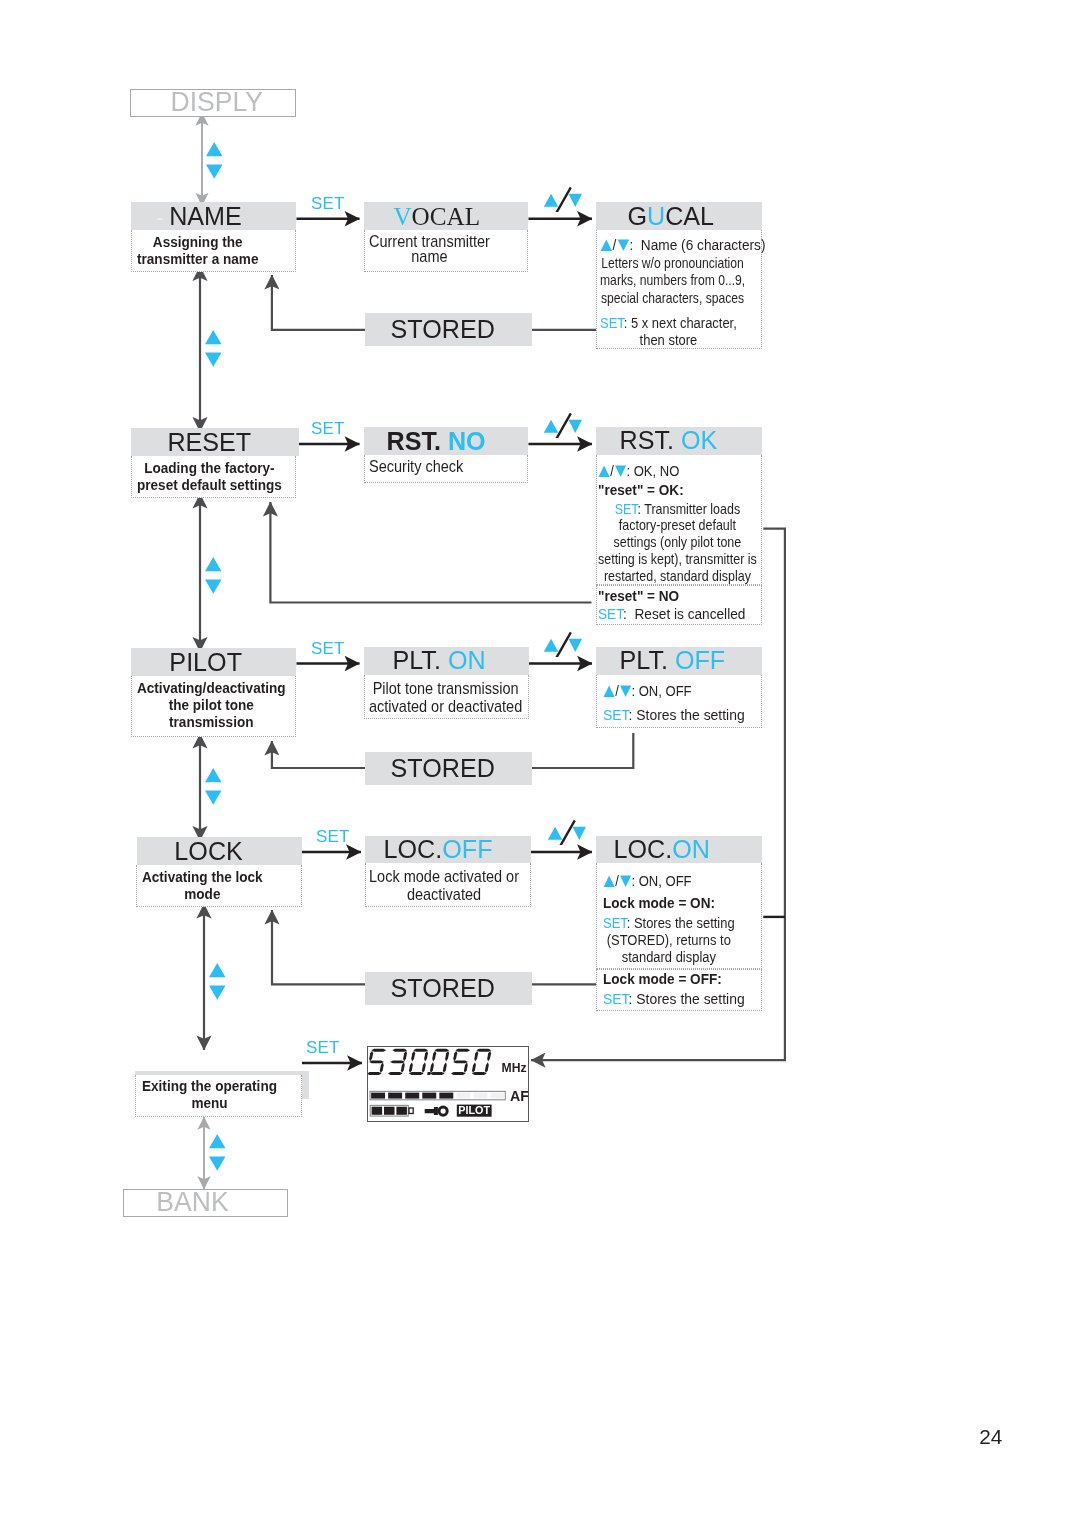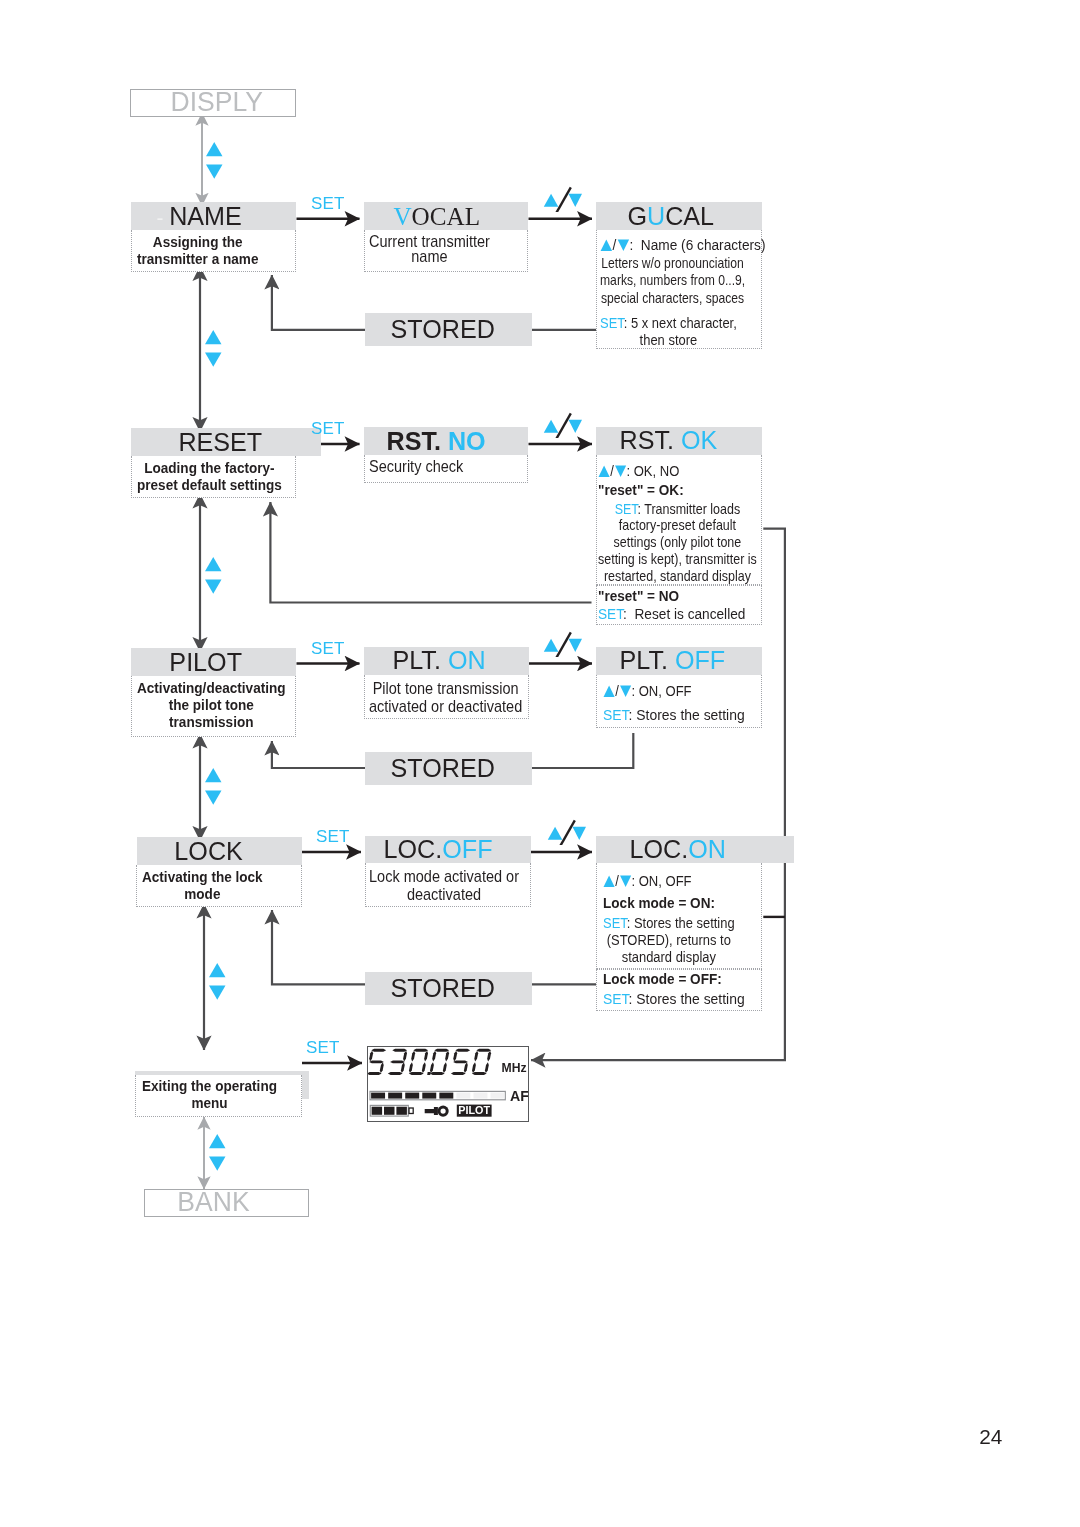--- a/index.html
+++ b/index.html
@@ -78,21 +78,21 @@
   <div id="content">
       <div class="ghost" style="left: 129.5px; top: 88.5px; width: 166.5px; height: 28px;">
         <span class="tw" style="position: relative; left: 3.5px;"><span>DISPLY</span></span>
       </div>
       <div class="hdr" style="left: 130.7px; top: 202px; width: 165.5px; height: 28px;">
         <span class="tw" style="position:relative;left:-14.2px;"><span style="color:#f1f1f1;font-size:21px">- </span><span>NAME</span></span>
       </div>
       <div class="dbox" style="left: 130.7px; top: 230px; width: 165.5px; height: 42px;"></div>
       <div class="desc" style="left: 137.3px; top: 233.5px;">Assigning the
 transmitter a name</div>
-      <div class="hdr" style="left: 130.7px; top: 428px; width: 190px; height: 28px;">
+      <div class="hdr" style="left: 130.7px; top: 428px; width: 168px; height: 28px;">
         <span class="tw" style="position:relative;left:-5.6px;"><span>RESET</span></span>
       </div>
       <div class="dbox" style="left: 130.7px; top: 456px; width: 165.5px; height: 42px;"></div>
       <div class="desc" style="left: 137.3px; top: 459.5px;">Loading the factory-
 preset default settings</div>
       <div class="hdr" style="left: 130.7px; top: 648px; width: 165.5px; height: 28px;">
         <span class="tw" style="position:relative;left:-8px;"><span>PILOT</span></span>
       </div>
       <div class="dbox" style="left: 130.7px; top: 676px; width: 165.5px; height: 61px;"></div>
       <div class="desc" style="left: 137.3px; top: 679.5px;">Activating/deactivating
@@ -103,21 +103,21 @@
       </div>
       <div class="dbox" style="left: 135.6px; top: 865px; width: 166.5px; height: 42px;"></div>
       <div class="desc" style="left: 142.2px; top: 868.5px;">Activating the lock
 mode</div>
       <div class="hdr" style="left: 135.1px; top: 1046.5px; width: 174px; height: 28px; margin-top: 24px;">
         <span class="tw" style="position:relative;left:-12.4px;"><span>EXIT</span></span>
       </div>
       <div class="dbox" style="left: 135.1px; top: 1074.5px; width: 166.5px; height: 42px;"></div>
       <div class="desc" style="left: 141.7px; top: 1078px;">Exiting the operating
 menu</div>
-      <div class="ghost" style="left: 144px; top: 1188.5px; width: 165px; height: 28.5px;">
+      <div class="ghost" style="left: 123px; top: 1188.5px; width: 165px; height: 28.5px;">
         <span class="tw" style="position: relative; left: -13.4px;"><span>BANK</span></span>
       </div>
       <div class="hdr" style="left: 363.8px; top: 202px; width: 164.6px; height: 28px;">
         <span class="tw" style="position:relative;left:-9.2px;font-family:Liberation Serif, serif;"><span class="acc">V</span><span>OCAL</span></span>
       </div>
       <div class="dbox" style="left: 363.8px; top: 230px; width: 164.6px; height: 42px;"></div>
       <div class="body mid" style="left: 369px; top: 233.5px; line-height: 15.8px;">Current transmitter
 name</div>
       <div class="hdr" style="left: 365px; top: 313.3px; width: 166.6px; height: 32.3px;">
         <span class="tw" style="position:relative;left:-5.6px;"><span>STORED</span></span>
@@ -180,21 +180,21 @@
       <div class="hdr" style="left: 596px; top: 646.7px; width: 166px; height: 28px;">
         <span class="tw" style="position:relative;left:-7.1px;"><span>PLT. </span><span class="acc">OFF</span></span>
       </div>
       <div class="dbox" style="left: 596px; top: 674.7px; width: 166px; height: 53px;"></div>
       <div class="body" style="left: 602.6px; top: 681.5px; transform: scaleX(0.87);"><svg width="14" height="12.6" viewBox="0 0 14 12.6" style="vertical-align:-1.8px">
           <path d="M7 0.6 L13.4 12 L0.6 12 Z" fill="#2bbdf4"></path>
         </svg><span style="letter-spacing:0.5px">/</span><svg width="14" height="12.6" viewBox="0 0 14 12.6" style="vertical-align:-1.8px">
           <path d="M7 12 L0.6 0.6 L13.4 0.6 Z" fill="#2bbdf4"></path>
         </svg><span>: ON, OFF</span></div>
       <div class="body semi" style="left: 602.6px; top: 706px; transform: scaleX(0.917);"><span class="acc">SET</span><span>: Stores the setting</span></div>
-      <div class="hdr" style="left: 596px; top: 836.2px; width: 198px; height: 27px;">
+      <div class="hdr" style="left: 596px; top: 836.2px; width: 166px; height: 27px;">
         <span class="tw" style="position:relative;left:-17.7px;"><span>LOC.</span><span class="acc">ON</span></span>
       </div>
       <div class="dbox" style="left: 596px; top: 863.2px; width: 166px; height: 105.8px;"></div>
       <div class="dsep" style="left: 596px; top: 969px; width: 166px; height: 41.5px;"></div>
       <div class="body" style="left: 602.6px; top: 872px; transform: scaleX(0.87);"><svg width="14" height="12.6" viewBox="0 0 14 12.6" style="vertical-align:-1.8px">
           <path d="M7 0.6 L13.4 12 L0.6 12 Z" fill="#2bbdf4"></path>
         </svg><span style="letter-spacing:0.5px">/</span><svg width="14" height="12.6" viewBox="0 0 14 12.6" style="vertical-align:-1.8px">
           <path d="M7 12 L0.6 0.6 L13.4 0.6 Z" fill="#2bbdf4"></path>
         </svg><span>: ON, OFF</span></div>
       <div class="desc" style="left: 603px; top: 894.5px;">Lock mode = ON:</div>

